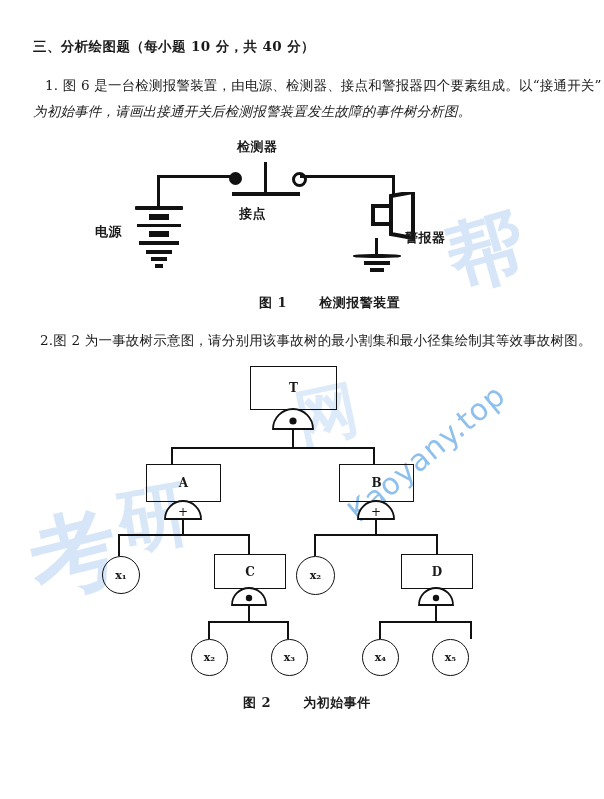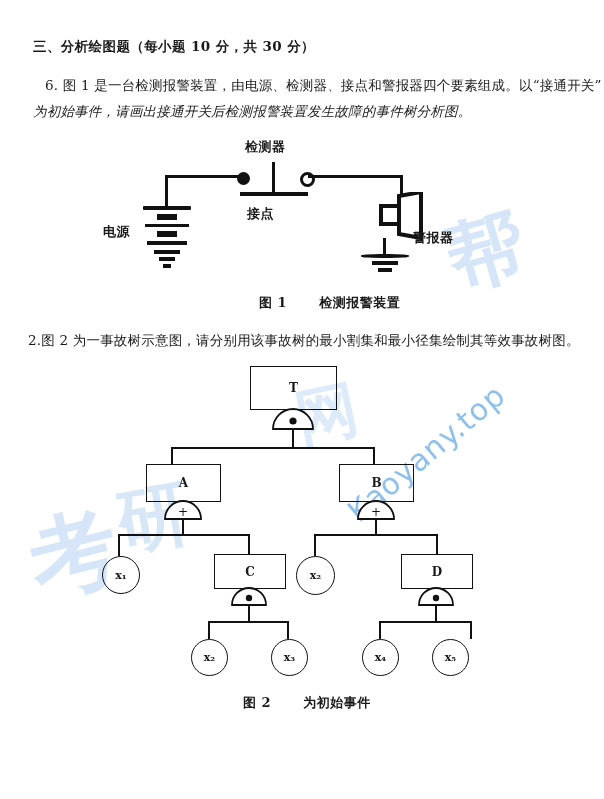--- a/index.html
+++ b/index.html
@@ -65,35 +65,35 @@
 
   .para {
     position: absolute;
     font-size: 13.5px;
     line-height: 26px;
     letter-spacing: .2px;
     white-space: nowrap;
   }
   .p1a { left: 45px; top: 72px; }
   .p1b { left: 33px; top: 98px; font-style: italic; }
-  .p2  { left: 28px; top: 327px; }
+  .p2  { left: 40px; top: 327px; }
 
   .fig-caption {
     position: absolute;
     font-size: 13px;
     font-weight: bold;
     letter-spacing: .5px;
     white-space: nowrap;
   }
   .cap1 { left: 230px; top: 294px; padding-left: 29px; }
   .cap2 { left: 243px; top: 694px; }
   .cap-gap { display: inline-block; width: 22px; }
 
   
-  .fig1 { position: absolute; left: 95px; top: 130px; width: 420px; height: 160px; }
+  .fig1 { position: absolute; left: 87px; top: 130px; width: 420px; height: 160px; }
   .lbl {
     position: absolute;
     font-size: 13px;
     font-weight: bold;
     letter-spacing: .5px;
     white-space: nowrap;
   }
   .wire { position: absolute; background: #111; }
 
   
@@ -128,23 +128,23 @@
 <div class="wm-layer">
   <div class="wm-cal w1">考</div>
   <div class="wm-cal w2">研</div>
   <div class="wm-cal w3">帮</div>
   <div class="wm-cal w4">网</div>
   <div class="wm-url">Kaoyany.top</div>
 </div>
 
 <div class="content">
 
-  <div class="sec-heading">三、分析绘图题（每小题 10 分，共 30 分）</div>
-
-  <div class="para p1a">6. 图 1 是一台检测报警装置，由电源、检测器、接点和警报器四个要素组成。以“接通开关”</div>
+  <div class="sec-heading">三、分析绘图题（每小题 10 分，共 40 分）</div>
+
+  <div class="para p1a">1. 图 6 是一台检测报警装置，由电源、检测器、接点和警报器四个要素组成。以“接通开关”</div>
   <div class="para p1b">为初始事件，请画出接通开关后检测报警装置发生故障的事件树分析图。</div>
 
   <div class="fig1">
 
     <div class="lbl" style="left:150px; top:8px;">检测器</div>
     <div class="wire" style="left:177px; top:32px; width:3px; height:32px;"></div>
 
     <div class="wire" style="left:145px; top:62px; width:68px; height:3.5px;"></div>
     <div class="lbl" style="left:152px; top:75px;">接点</div>
 

